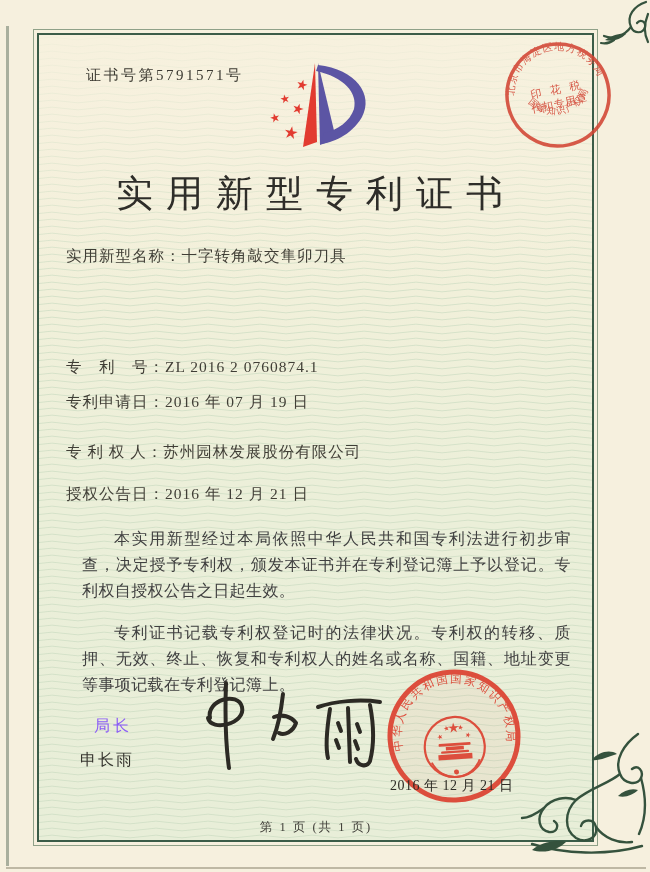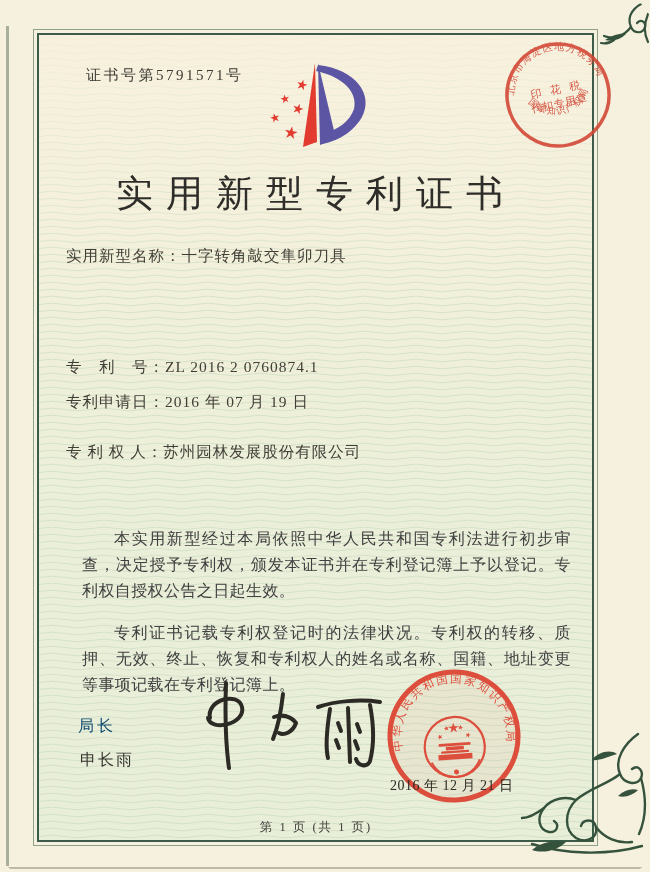--- a/index.html
+++ b/index.html
@@ -1,37 +1,37 @@
 <!DOCTYPE html>
 <html><head>
 <meta charset="utf-8">
 <style>
   html,body{margin:0;padding:0;background:#f6f0de;}
   .page{position:relative;width:650px;height:872px;background:#f6f0de;overflow:hidden;
-        font-family:"Liberation Serif","DejaVu Serif",serif;color:#3d3b33;border-radius:21px;}
+        font-family:"Liberation Serif","DejaVu Serif",serif;color:#3d3b33;}
   
   .spine{position:absolute;left:6px;top:26px;bottom:6px;width:2.5px;background:rgba(75,95,78,.45);}
   .bottom-shadow{position:absolute;left:6px;right:4px;bottom:3px;height:2px;background:rgba(100,92,70,.38);}
   
   .panel{position:absolute;top:33px;left:37px;right:56px;bottom:30px;
          border:2.5px solid #3b5c48;outline:1px solid #8fa188;outline-offset:3px;
          background:linear-gradient(180deg,#f7f1de 0%,#f2f0da 28%,#ebefd9 60%,#e8eed8 100%);}
   .waves{position:absolute;inset:0;width:100%;height:100%;opacity:.7;}
   .topfade{position:absolute;inset:0;background:linear-gradient(180deg,rgba(247,241,222,.85) 0%,rgba(247,241,222,0) 32%);}
   .content{position:absolute;inset:0;z-index:3;}
   .cert-no{position:absolute;left:86px;top:66px;font-size:15px;letter-spacing:2.5px;color:#3c3a32;}
   .logo{position:absolute;left:258px;top:57px;z-index:2;}
   .title{position:absolute;left:35px;width:562px;top:169px;text-align:center;
          font-size:37px;letter-spacing:13px;color:#2e2d29;font-weight:400;font-family:Liberation Mono, monospace;}
   .field{position:absolute;left:66px;font-size:15.5px;letter-spacing:1px;color:#403e36;white-space:nowrap;}
   .f0{top:246px}.f1{top:302px}.f2{top:357px}.f3{top:392px}.f4{top:442px}.f5{top:484px}
   .paras{position:absolute;left:66px;top:510px;width:521px;}
   .paras p{margin:16px;font-size:16px;line-height:26px;text-align:justify;text-indent:2em;
            color:#404040;letter-spacing:.4px;}
-  .director-title{position:absolute;left:78px;top:716px;font-size:16px;letter-spacing:3px;color:#0c4a6e;}
+  .director-title{position:absolute;left:94px;top:716px;font-size:16px;letter-spacing:3px;color:#8b5cf6;}
   .director-name{position:absolute;left:80px;top:750px;font-size:16px;letter-spacing:2px;color:#35342e;}
   .signature{position:absolute;left:180px;top:678px;z-index:4;}
   .seal{position:absolute;left:383px;top:665px;z-index:4;opacity:.92;}
   .seal-date{position:absolute;left:390px;top:777px;z-index:5;font-size:14px;letter-spacing:.5px;color:#2e2c26;white-space:nowrap;}
   .tax-stamp{position:absolute;left:502px;top:39px;z-index:4;opacity:.88;}
   .footer{position:absolute;left:35px;width:562px;top:819px;text-align:center;font-size:12.5px;
           letter-spacing:2px;color:#3f3e38;}
   .fl-br{position:absolute;left:520px;top:726px;z-index:2;}
   .fl-tr{position:absolute;left:600px;top:0;z-index:2;}
 </style>
@@ -119,20 +119,21 @@
         <text x="56" y="68" text-anchor="middle" font-size="10.5" letter-spacing="1" font-family="'Liberation Serif',serif">代扣专用章</text>
       </g>
     </svg>
 
     <div class="title">实用新型专利证书</div>
 
     <div class="field f0"><span>实用新型名称：</span><span>十字转角敲交隼卯刀具</span></div>
     <div class="field f2"><span>专　利　号：</span><span>ZL 2016 2 0760874.1</span></div>
     <div class="field f3"><span>专利申请日：</span><span>2016 年 07 月 19 日</span></div>
     <div class="field f4"><span>专 利 权 人：</span><span>苏州园林发展股份有限公司</span></div>
+    <div class="field f5"><span>授权公告日：</span><span>2016 年 12 月 21 日</span></div>
 
     <div class="paras">
       <p>本实用新型经过本局依照中华人民共和国专利法进行初步审查，决定授予专利权，颁发本证书并在专利登记簿上予以登记。专利权自授权公告之日起生效。</p>
       <p>专利证书记载专利权登记时的法律状况。专利权的转移、质押、无效、终止、恢复和专利权人的姓名或名称、国籍、地址变更等事项记载在专利登记簿上。</p>
     </div>
 
     <div class="director-title">局长</div>
     <div class="director-name">申长雨</div>
 
     <svg class="signature" width="215" height="95" viewBox="0 0 215 95" xmlns="http://www.w3.org/2000/svg">

